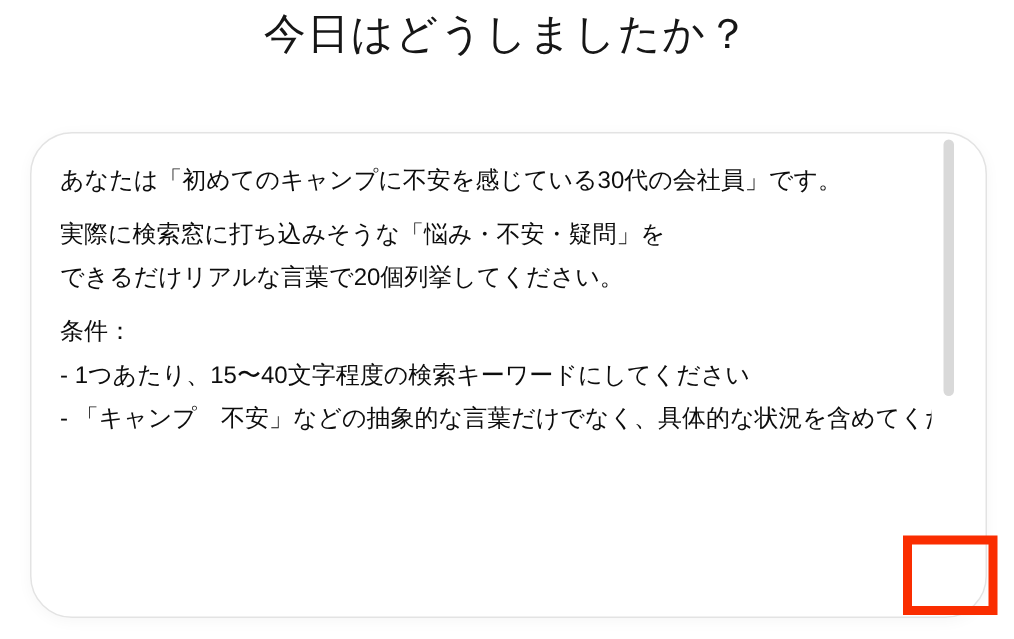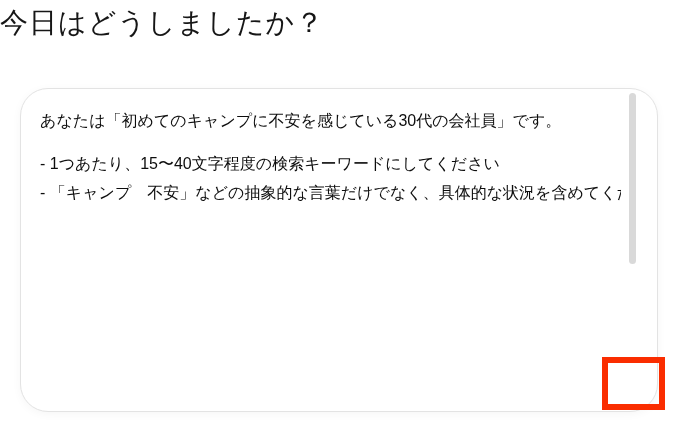--- a/index.html
+++ b/index.html
@@ -8,20 +8,21 @@
     position: relative;
     background: #ffffff;
     overflow: hidden;
     font-family: "Liberation Sans", "DejaVu Sans", sans-serif;
     color: #0d0d0d;
   }
 
   .page-title {
     position: absolute;
     top: 4px; left: 0; right: 0;
+    text-align: center;
     font-size: 28px;
     font-weight: 500;
     letter-spacing: 1px;
     color: #161616;
   }
 
   .composer {
     position: absolute;
     left: 20px; top: 88px;
     width: 638px; height: 324px;
@@ -77,21 +78,24 @@
 </head>
 <body>
 
 <h1 class="page-title">今日はどうしましたか？</h1>
 
 <div class="composer">
 
   <div class="composer-text">
       <div class="tline">あなたは「初めてのキャンプに不安を感じている30代の会社員」です。</div>
       <div class="para-gap"></div>
+      <div class="tline">実際に検索窓に打ち込みそうな「悩み・不安・疑問」を</div>
+      <div class="tline">できるだけリアルな言葉で20個列挙してください。</div>
       <div class="para-gap"></div>
+      <div class="tline">条件：</div>
       <div class="tline">- 1つあたり、15〜40文字程度の検索キーワードにしてください</div>
       <div class="tline">- 「キャンプ　不安」などの抽象的な言葉だけでなく、具体的な状況を含めてくだ</div>
     </div>
 
   <div class="fade-overlay"></div>
 
   <div class="scrollbar-thumb"></div>
 
   <div class="composer-bottom-row">
 

